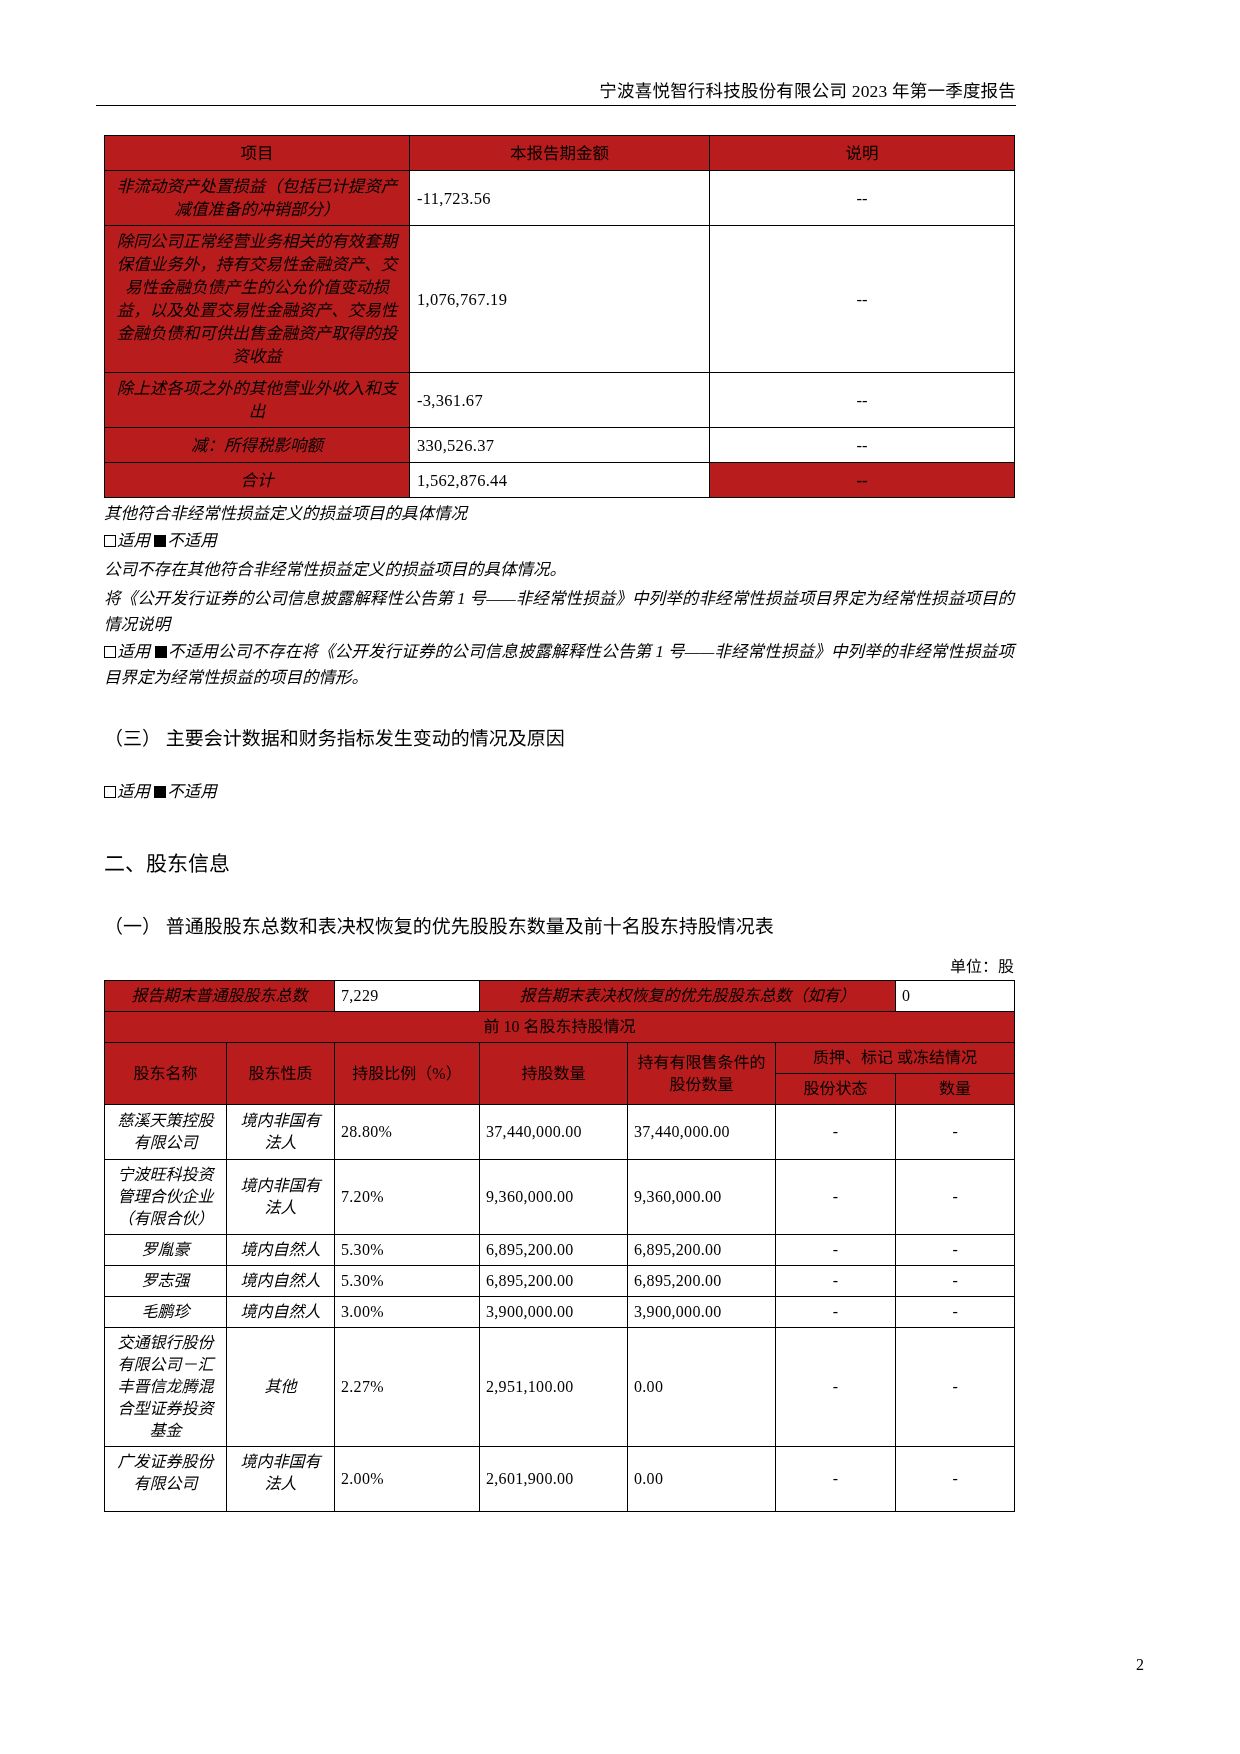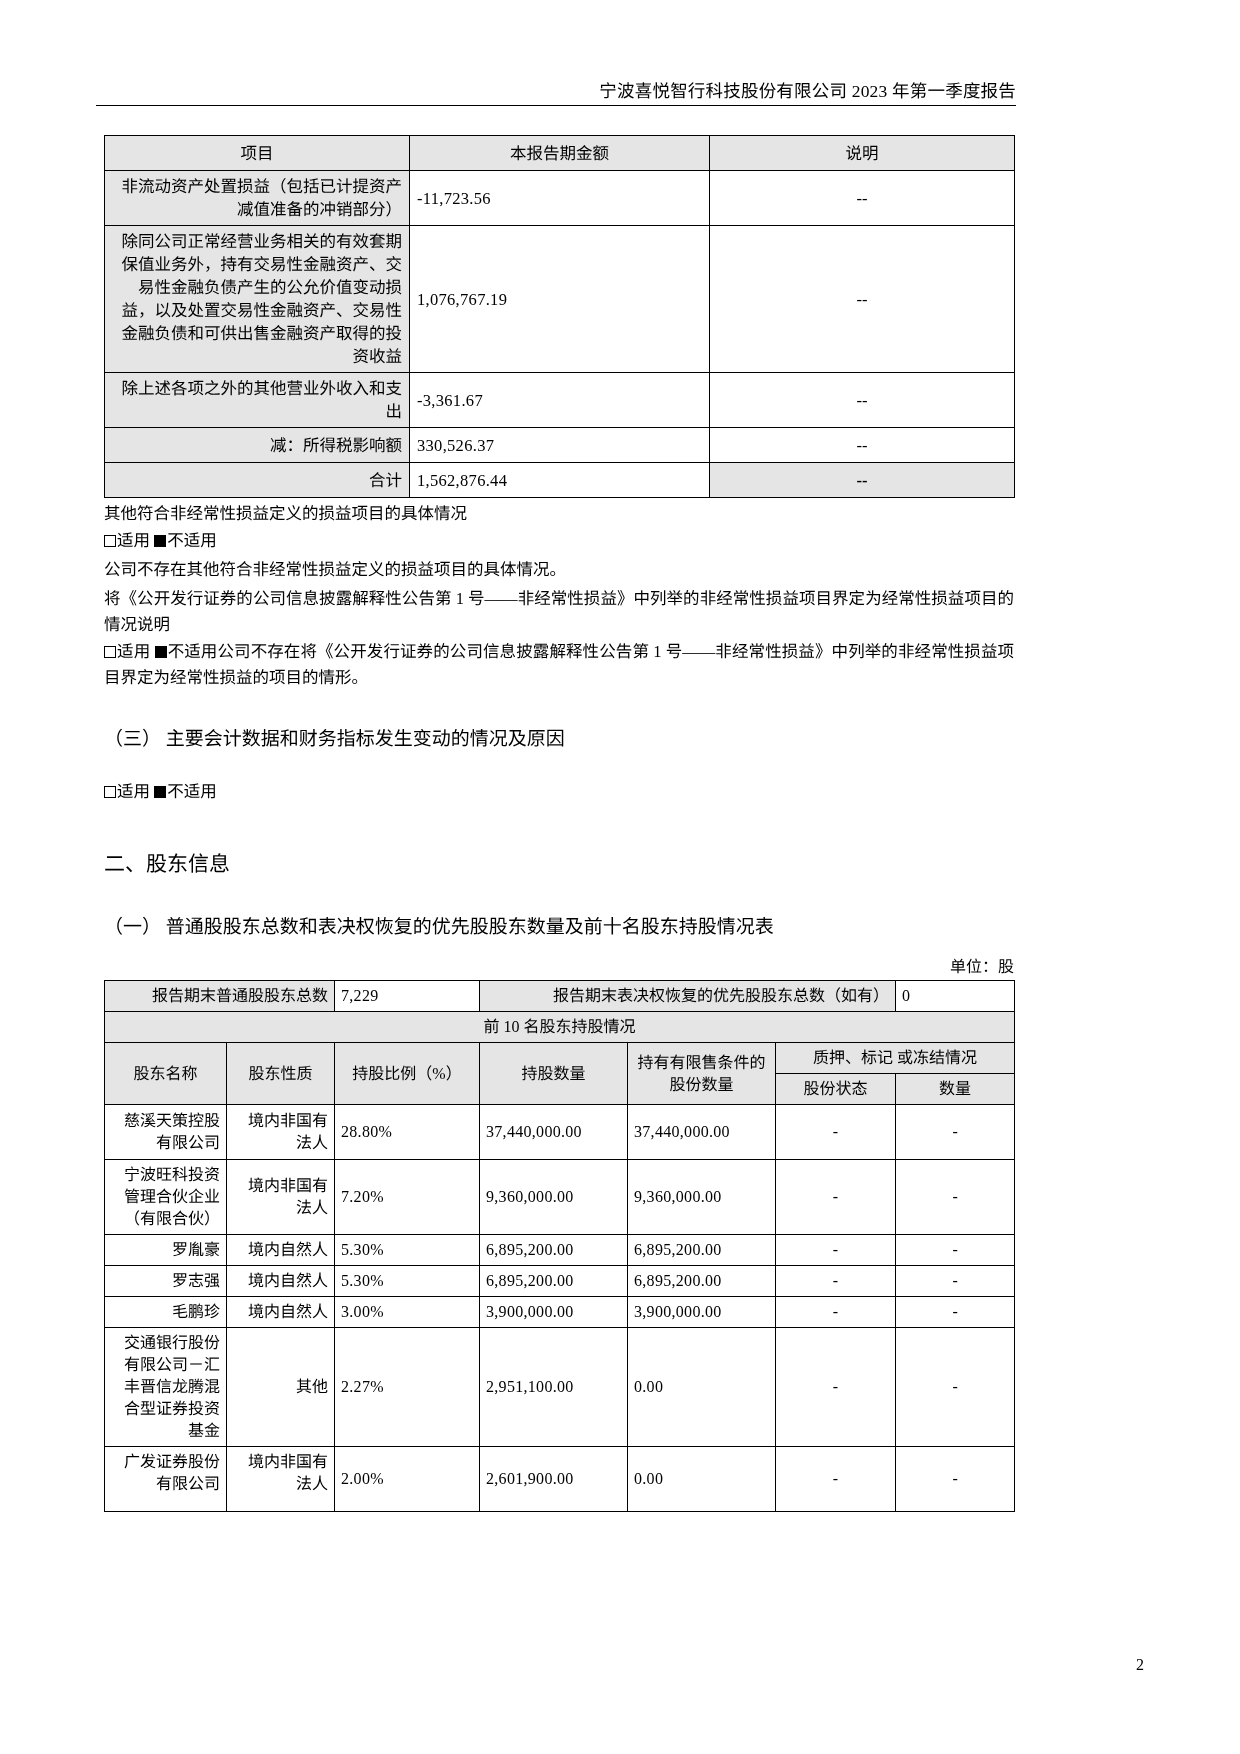--- a/index.html
+++ b/index.html
@@ -58,42 +58,43 @@
     font-size: 16.5px;
     line-height: 23px;
   }
   table td, table th {
     border: 1px solid #000000;
     padding: 4px 7px;
     vertical-align: middle;
     font-weight: normal;
     word-break: break-all;
   }
-  .shade { background: #e5e5e5; margin-left: 24px; }
+  .shade { background: #b91c1c; margin-left: 24px; }
   .white { background: #ffffff; }
   .ctr { text-align: center; }
   .rgt { text-align: left; }
-  .lft { text-align: right; }
+  .lft { text-align: center; font-style: italic; }
   .num {
     font-family: "Liberation Serif", "DejaVu Serif", serif;
     letter-spacing: 0.3px;
   }
   
   .t1 col.c1 { width: 305px; }
   .t1 col.c2 { width: 300px; }
   .t1 col.c3 { width: 305px; }
   .t1 td { height: 26px; }
   .t1 .item { vertical-align: top; }
   
   p.para {
     margin: 3px 0 0 0;
     font-size: 16.5px;
     line-height: 26px;
     text-align: justify;
     text-justify: inter-ideograph;
+    font-style: italic;
   }
   p.tight { margin-top: 1px; }
   .cb-empty, .cb-filled {
     display: inline-block;
     width: 12px;
     height: 12px;
     border: 1.4px solid #000;
     box-sizing: border-box;
     vertical-align: -1px;
     margin-right: 1px;

